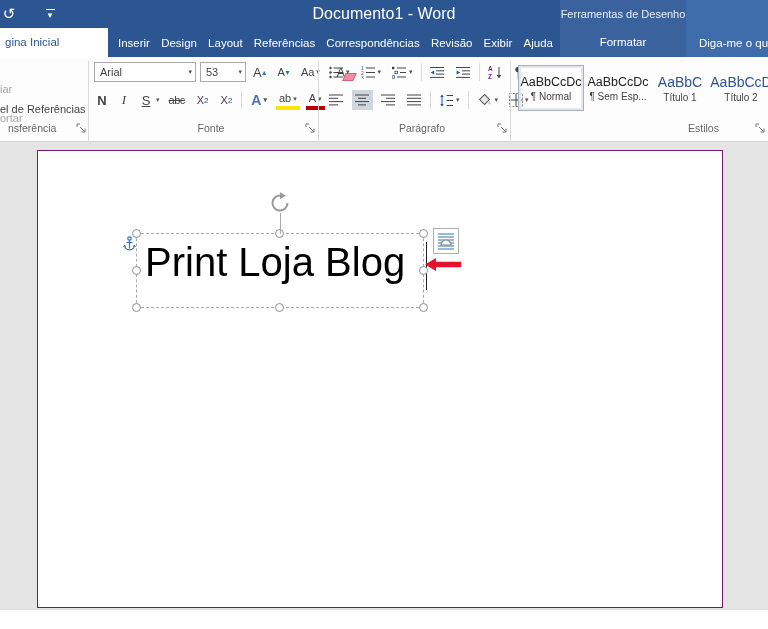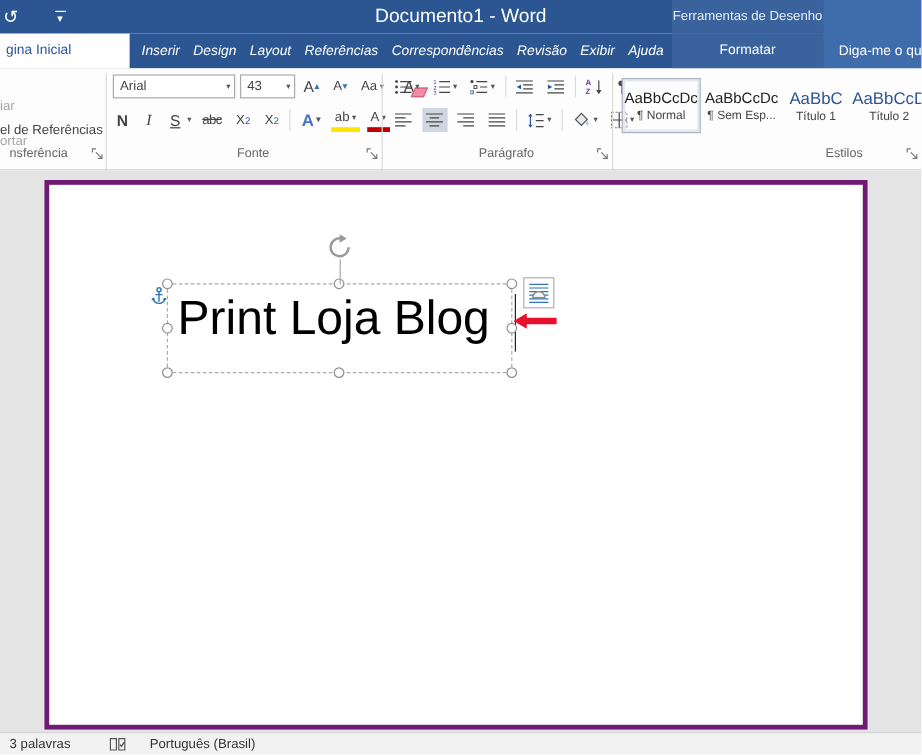--- a/index.html
+++ b/index.html
@@ -17,21 +17,21 @@
                line-height:28px; color:#fff; font-size:16px; white-space:nowrap; }
   .ctx-header { position:absolute; left:560px; top:0; width:126px; height:28px; background:#3a639e;
                 color:#e8eef7; text-align:center; line-height:28px; font-size:11px; }
   .tr-corner { position:absolute; left:686px; top:0; width:82px; height:28px; background:#3f6cab; }
 
   
   .tabrow { position:absolute; left:0; top:28px; width:768px; height:29px; background:#2b5691; }
   .tab-active { position:absolute; left:0; top:0; width:108px; height:29px; background:#fff;
                 color:#2b579a; line-height:29px; padding-left:5px; font-size:11.5px; }
   .tabs { position:absolute; left:118px; top:0; width:435px; height:29px; display:flex;
-          justify-content:space-between; align-items:center;font-style:italic; }
+          justify-content:space-between; align-items:center; }
   .tabs span { color:#fff; font-size:11.5px; white-space:nowrap; cursor:default; }
   .ctx-tab { position:absolute; left:560px; top:0; width:126px; height:29px; background:#3a639e;
              color:#fff; text-align:center; line-height:29px; font-size:11.5px; }
   .search { position:absolute; left:686px; top:0; width:82px; height:29px; background:#3f6cab;
             color:#fff; display:flex; align-items:center; gap:5px; padding-left:8px; overflow:hidden; white-space:nowrap; font-size:11.5px; }
 
   
   .ribbon { position:absolute; left:0; top:57px; width:768px; height:85px; background:#fdfdfd;
             border-bottom:1px solid #d4d4d4; }
   .vsep { position:absolute; top:4px; height:130px; width:1px; background:#dadada; }
@@ -55,21 +55,21 @@
   .stylecard { width:66px; height:46px; border:1px solid transparent; display:flex; flex-direction:column;
                align-items:center; justify-content:center; gap:2px; background:transparent; }
   .stylecard.sel { border:1px solid #a8b2bf; box-shadow:0 0 0 2px #e4e8ee inset; }
   .stylecard .sample { font-size:12.5px; color:#222; white-space:nowrap; }
   .stylecard .sname { font-size:10px; color:#444; white-space:nowrap; }
   .stylecard .blue { color:#2f5496; font-size:14px; }
 
   
   .docarea { position:absolute; left:0; top:142px; width:768px; height:468px; background:#e4e4e4; }
   .page { position:absolute; left:37px; top:8px; width:686px; height:458px; background:#fff;
-          border:4px solid #701a75; }
+          border:1px solid #701a75; }
 
   .textbox { position:absolute; left:98px; top:82px; width:288px; height:75px;
              border:1px dashed #ababab; }
   .tb-text { position:absolute; left:8px; top:6px; font-size:40px; color:#000; white-space:nowrap;
              font-family:"Liberation Sans", sans-serif; }
   .cursor { position:absolute; right:-8px; top:8px; width:1.5px; height:48px; background:#222; }
   .h { position:absolute; width:9px; height:9px; border:1px solid #8f8f8f; background:#fff; border-radius:50%; }
   .rot-stem { position:absolute; left:50%; top:-21px; width:1px; height:21px; background:#a9a9a9; }
   .rot { position:absolute; left:50%; top:-43px; transform:translateX(-50%); }
   .anchor { position:absolute; left:-14px; top:2px; }
@@ -148,21 +148,21 @@
       <path d="M4,4 L9,9 M9,5.5 V9 H5.5" fill="none" stroke="#777" stroke-width="1"></path>
     </svg>
     <div class="vsep" style="left:88px;"></div>
 
     <div class="rrow" style="left:94px; top:5px; gap:4px;">
       <div class="combo" style="width:102px;">
         <span>Arial</span>
         <span class="caret">▾</span>
       </div>
       <div class="combo" style="width:46px;">
-        <span>43</span>
+        <span>53</span>
         <span class="caret">▾</span>
       </div>
       <div class="rbtn">
         <span class="grow-a">A</span>
           <span class="tri-up">▲</span>
       </div>
       <div class="rbtn">
         <span class="shrink-a">A</span>
           <span class="tri-dn">▼</span>
       </div>
@@ -415,23 +415,14 @@
         </div>
 
         <svg class="redarrow" width="36" height="13" viewBox="0 0 36 13">
           <polygon points="0,6.5 11,0 11,3.8 36,3.8 36,9.2 11,9.2 11,13" fill="#e8112d"></polygon>
         </svg>
       </div>
 
     </div>
   </div>
 
-  <div class="statusbar">
-    <span>3 palavras</span>
-    <svg class="ico" style="margin-left:24px;" width="14" height="13" viewBox="0 0 14 13">
-      <path d="M1,1.5 H6 V11 H1 Z" fill="none" stroke="#555" stroke-width="1"></path>
-      <path d="M8,1.5 H13 V11 H8 Z" fill="none" stroke="#555" stroke-width="1"></path>
-      <path d="M9,6.5 L10.2,8 L12.5,4.5" fill="none" stroke="#555" stroke-width="1.2"></path>
-    </svg>
-    <span class="lang">Português (Brasil)</span>
-  </div>
 
 </div>
 
 </body></html>

